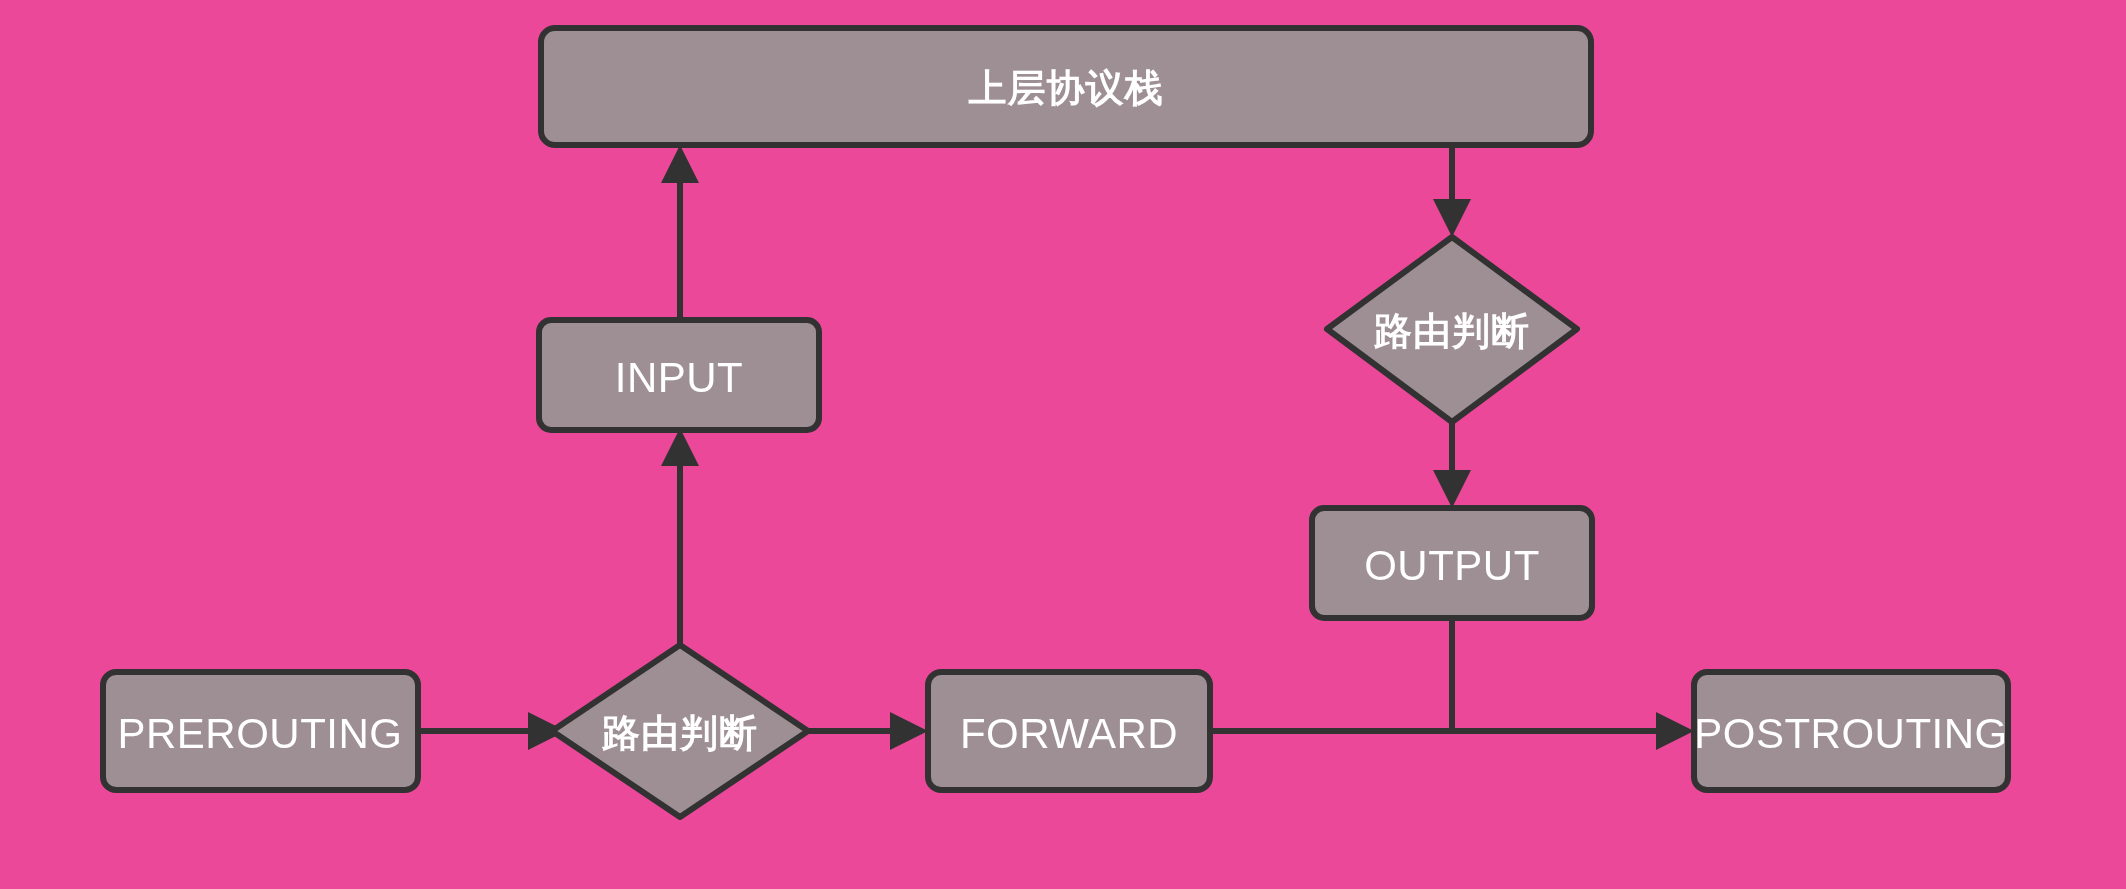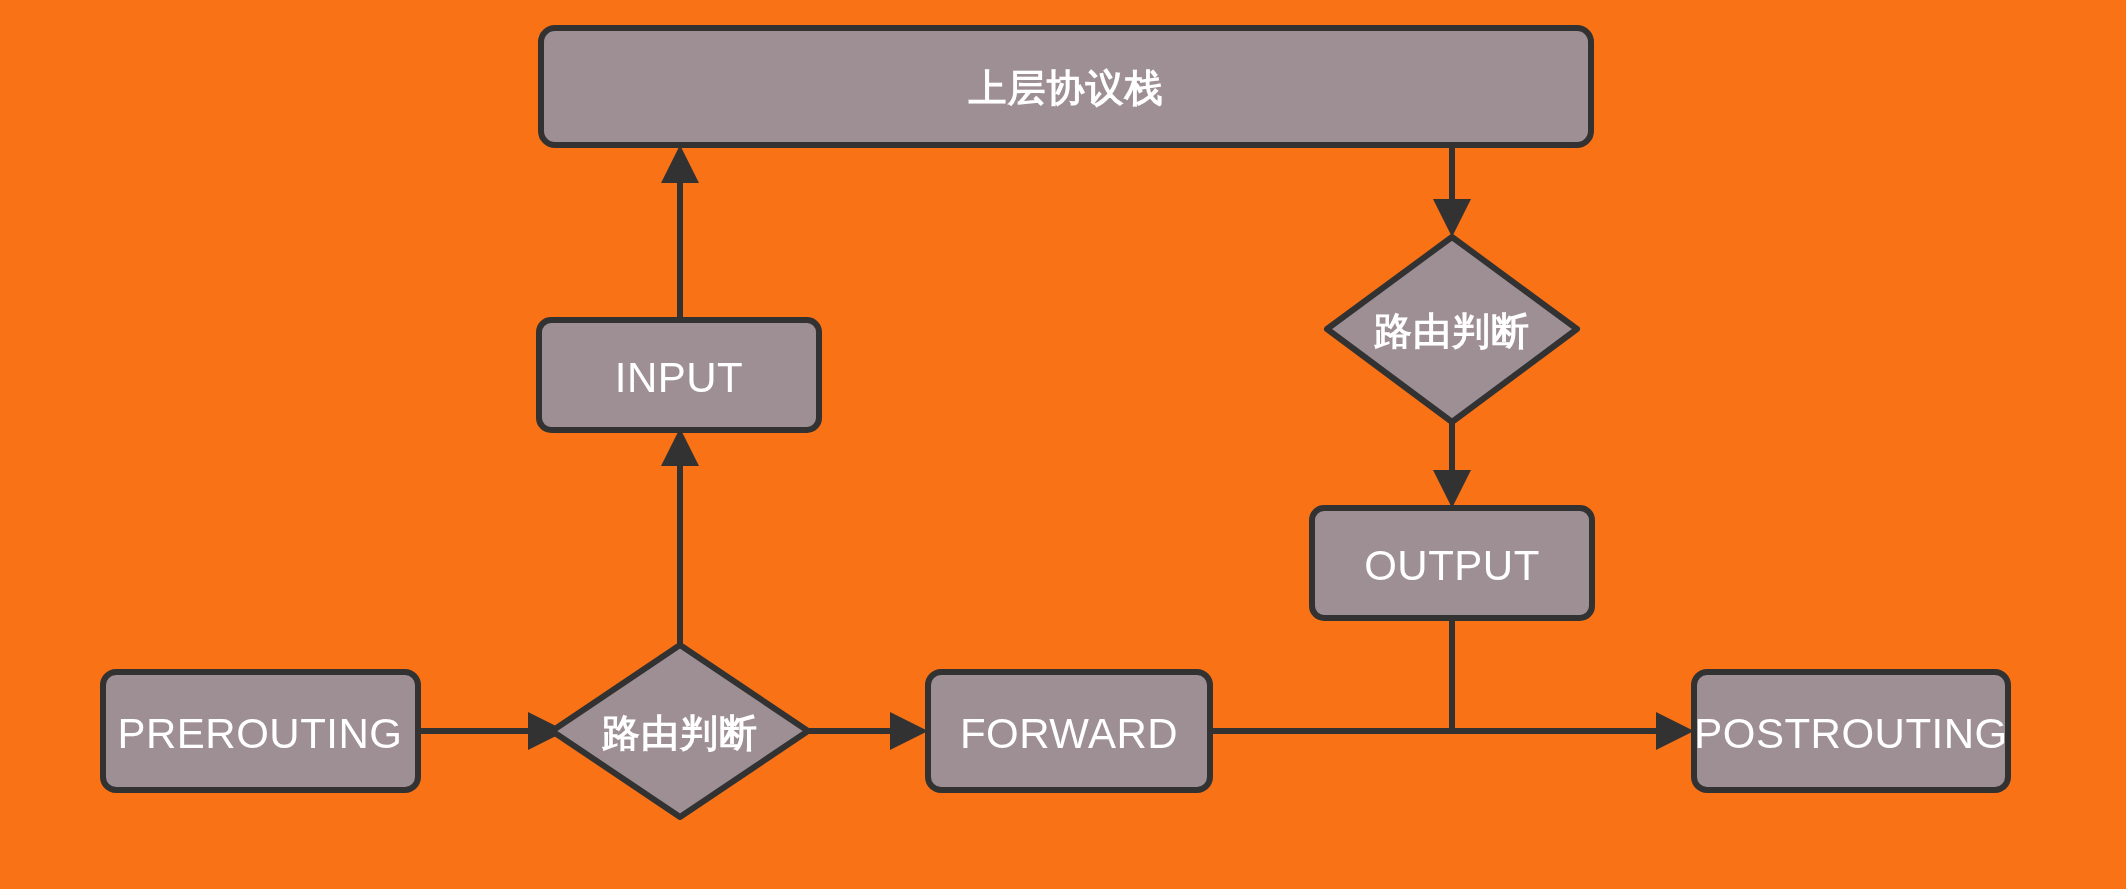--- a/index.html
+++ b/index.html
@@ -11,21 +11,21 @@
   body {
     font-family: "Liberation Sans", "DejaVu Sans", sans-serif;
     width: 2126px;
     height: 889px;
     overflow: hidden;
   }
   #diagram-root {
     position: relative;
     width: 2126px;
     height: 889px;
-    background: #f97316;
+    background: #ec4899;
   }
   #flow-svg {
     position: absolute;
     top: 0;
     left: 0;
     width: 2126px;
     height: 889px;
     display: block;
   }
   .node-shape {

